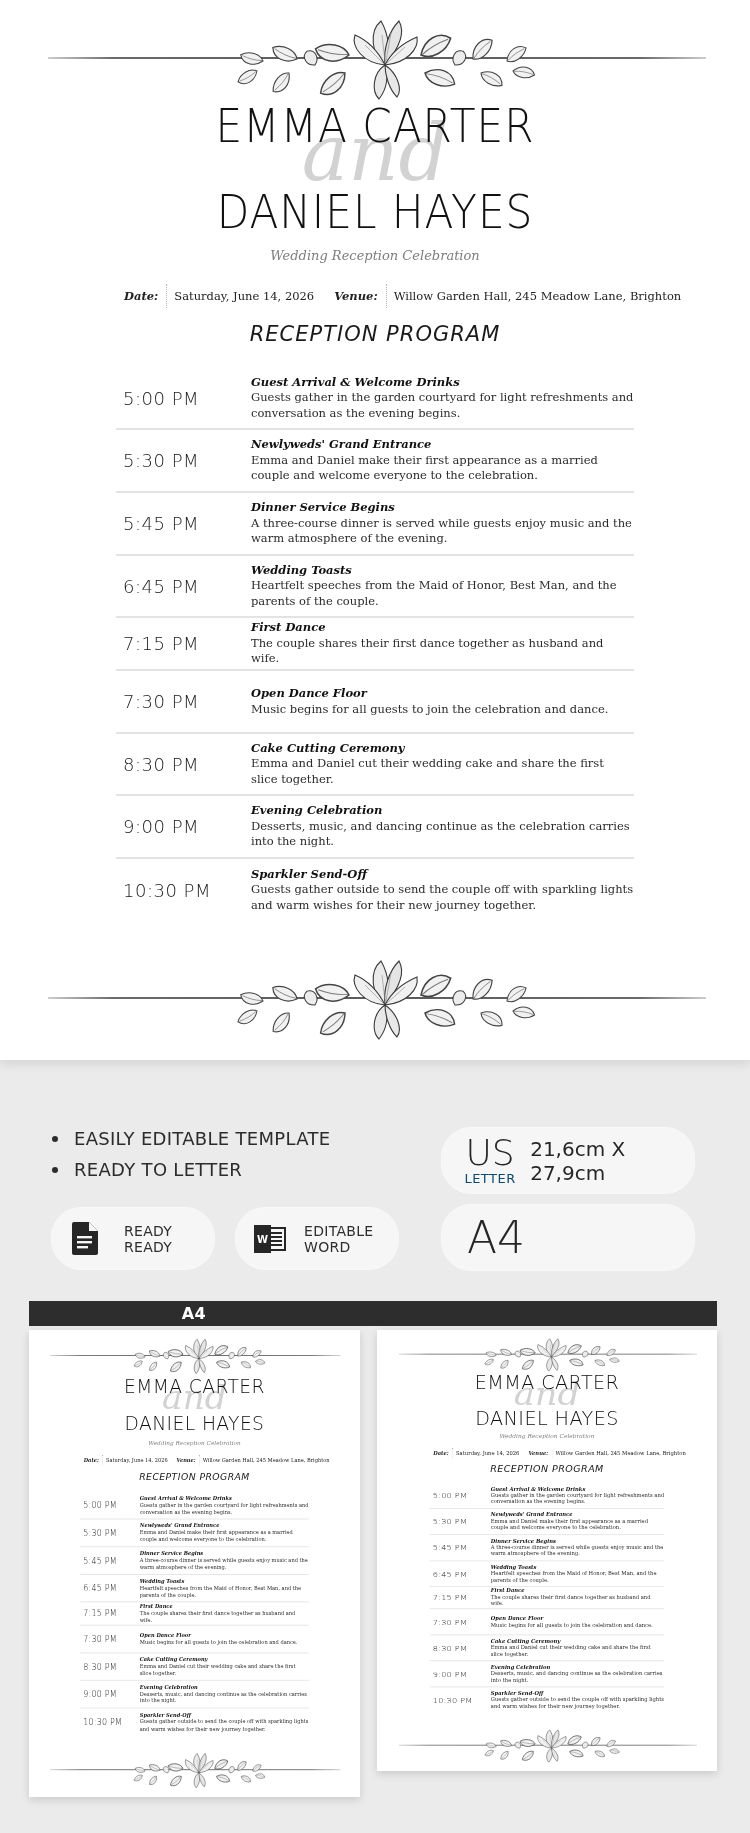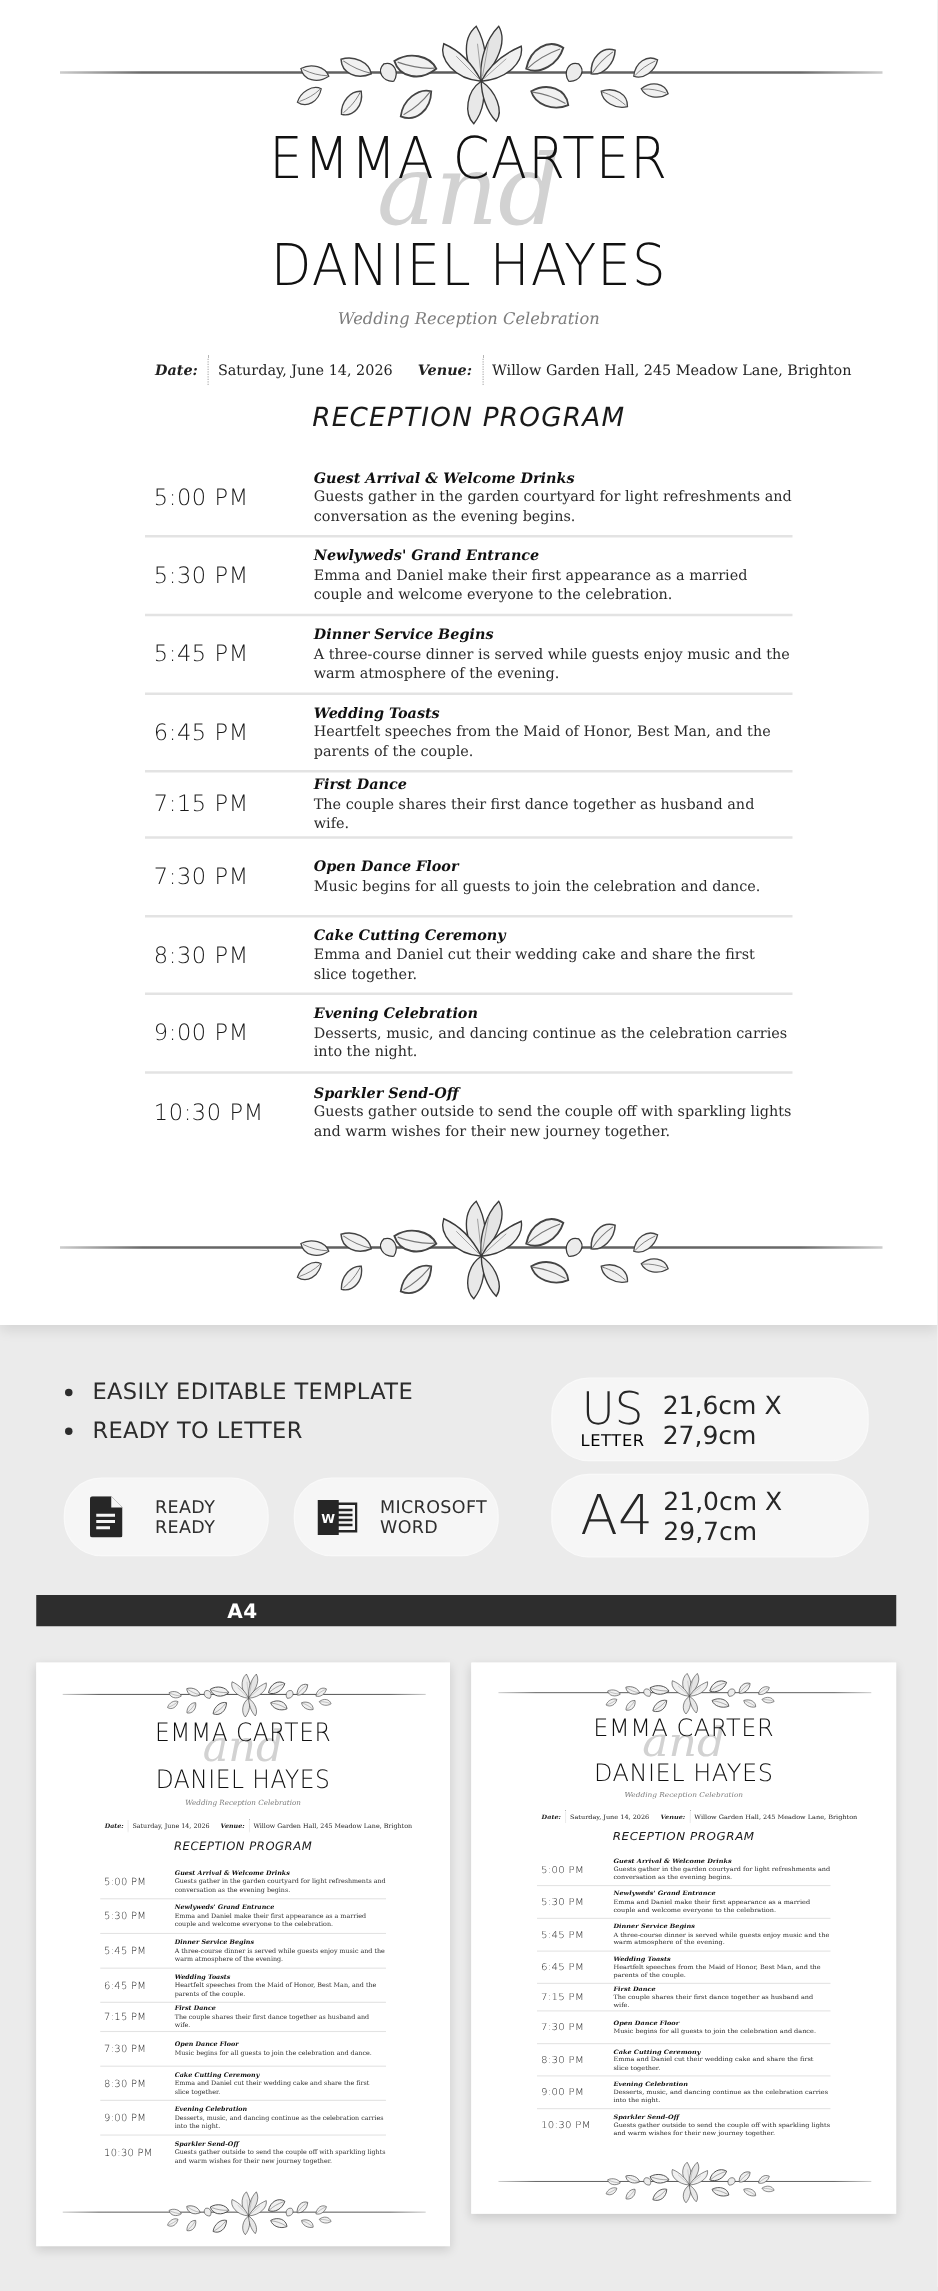--- a/index.html
+++ b/index.html
@@ -52,21 +52,21 @@
   .prog-row:last-child { border-bottom: none; }
   .prog-time {
     flex: 0 0 auto; font-family: "DejaVu Sans", sans-serif; font-weight: 200;
     color: #1a1a1a; letter-spacing: 0.5px;
   }
   .prog-body { flex: 1 1 auto; }
   .prog-title { font-weight: bold; font-style: italic; color: #111; }
   .prog-desc { color: #2b2b2b; }
 
   
-  .features { position: absolute; left: 0; top: 1060px; width: 750px; height: 624px; }
+  .features { position: absolute; left: 0; top: 1085px; width: 750px; height: 624px; }
   .bullets { position: absolute; left: 50px; top: 38px; list-style: none; }
   .bullets li {
     position: relative; padding-left: 24px;
     font-family: "DejaVu Sans", sans-serif; font-size: 18px; color: #2c2c2c;
     height: 31px; line-height: 31px; letter-spacing: 0.3px;
   }
   .bullets li .dot {
     position: absolute; left: 2px; top: 13px; width: 6px; height: 6px;
     background: #2c2c2c; border-radius: 50%;
   }
@@ -78,21 +78,21 @@
   .app-btn .lbl {
     font-family: "DejaVu Sans", sans-serif; font-size: 14px; line-height: 16px;
     color: #2e2e2e; letter-spacing: 0.3px;
   }
   .size-pill { display: flex; align-items: center; }
   .size-big {
     font-family: "DejaVu Sans", sans-serif; font-weight: 200; color: #262626;
     line-height: 1;
   }
   .size-small {
-    font-family: "DejaVu Sans", sans-serif; font-size: 13px; color: #000000; letter-spacing: 0.5px;
+    font-family: "DejaVu Sans", sans-serif; font-size: 13px; color: #0c4a6e; letter-spacing: 0.5px;
   }
   .size-dim {
     font-family: "DejaVu Sans", sans-serif; font-size: 20px; color: #262626;
   }
 
   .label-bar {
     position: absolute; left: 29px; top: 216px; width: 688px; height: 25px;
     background: #2d2d2d; display: flex;
   }
   .label-bar span {
@@ -274,38 +274,37 @@
     <svg style="margin-left:18px; margin-right:18px;" width="32" height="28" viewBox="0 0 32 28">
       <rect x="12" y="3" width="19" height="22" fill="#f6f6f6" stroke="#262626" stroke-width="2"></rect>
       <rect x="16" y="7" width="12" height="2" fill="#262626"></rect>
       <rect x="16" y="11" width="12" height="2" fill="#262626"></rect>
       <rect x="16" y="15" width="12" height="2" fill="#262626"></rect>
       <rect x="16" y="19" width="12" height="2" fill="#262626"></rect>
       <rect x="0" y="0" width="17" height="28" fill="#262626"></rect>
       <text x="8.5" y="18" font-family="DejaVu Sans, sans-serif" font-weight="bold" font-size="10" fill="#fff" text-anchor="middle">W</text>
     </svg>
     <div class="lbl">
-      <div>MICROSOFT</div>
+      <div>EDITABLE</div>
       <div>WORD</div>
     </div>
   </div>
 
   <div class="pill size-pill" style="left:441px; top:42px; width:254px; height:67px;">
     <div style="width:82px; text-align:center; margin-left:10px;">
       <div class="size-big" style="font-size:36px;">US</div>
       <div class="size-small">LETTER</div>
     </div>
     <div class="size-dim" style="margin-left:2px;">21,6cm X 27,9cm</div>
   </div>
 
   <div class="pill size-pill" style="left:441px; top:119px; width:254px; height:67px;">
     <div style="width:72px; text-align:center; margin-left:18px;">
       <div class="size-big" style="font-size:44px;">A4</div>
     </div>
-    <div class="size-dim" style="margin-left:4px;">21,0cm X 29,7cm</div>
   </div>
 
   <div class="label-bar">
     <span style="width:330px;">A4</span>
   </div>
 </div>
 
 <div class="thumb" style="left:29px; top:1330px; width:331px; height:467px;">
   <div class="thumb-inner" style="transform: scale(0.4413, 0.4406);">
       <div class="page-content">

